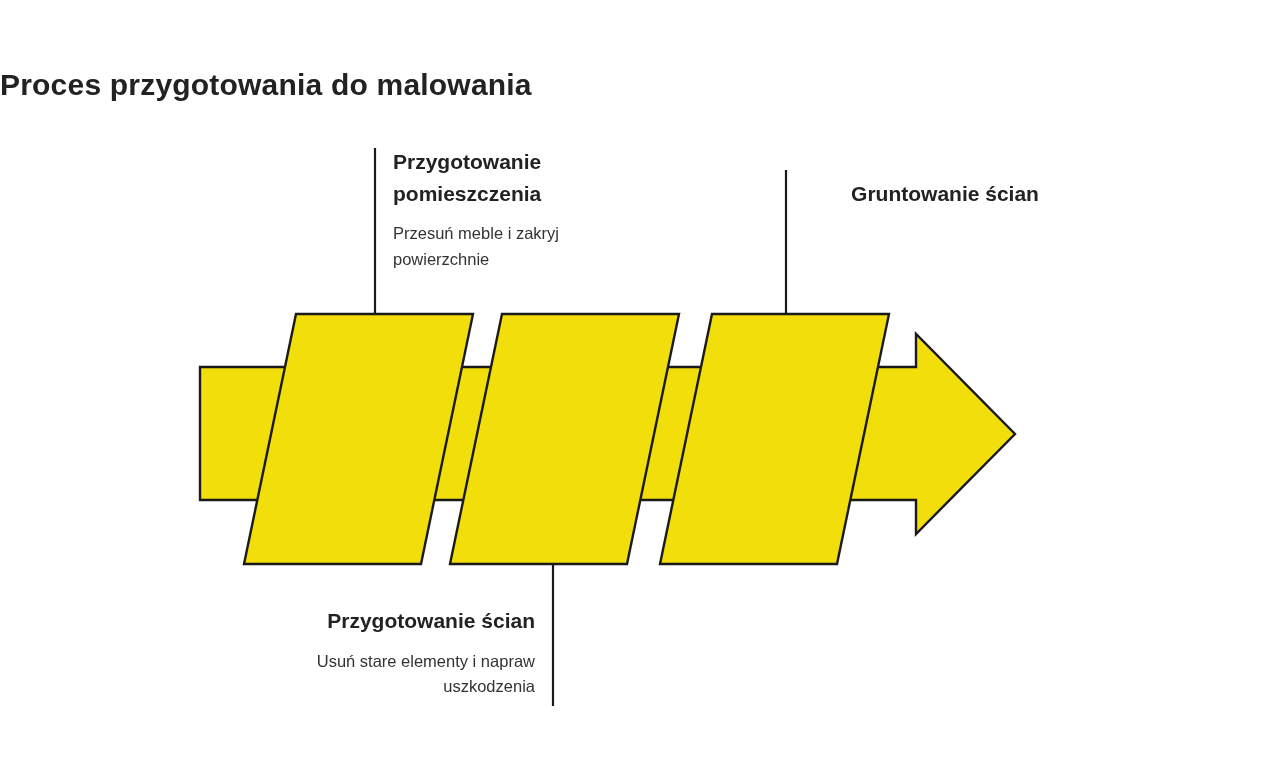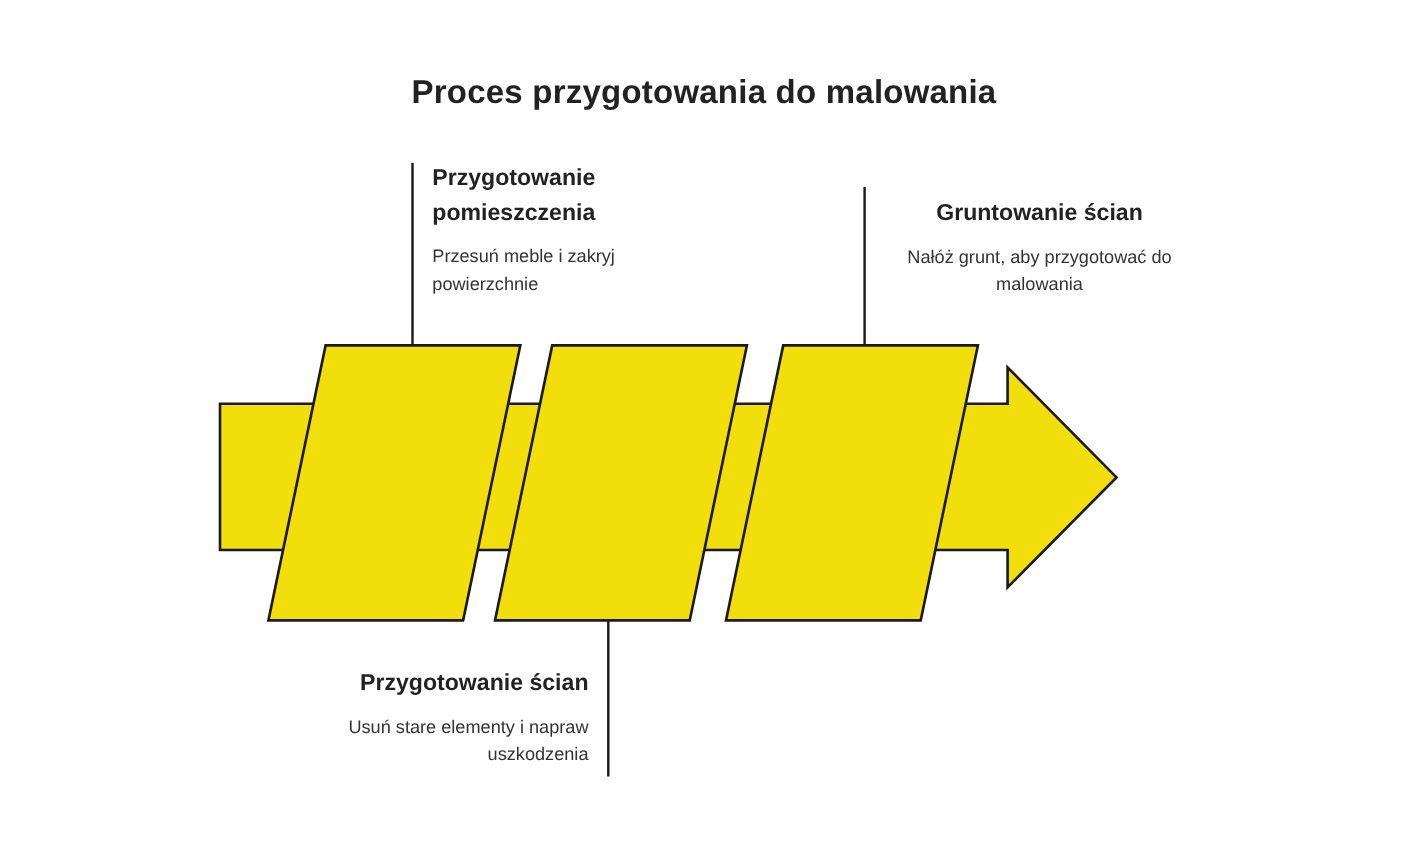--- a/index.html
+++ b/index.html
@@ -17,21 +17,20 @@
   }
   #diagram-root {
     position: absolute;
     inset: 0;
   }
   .title {
     position: absolute;
     left: 0;
     top: 68px;
     width: 1280px;
-    text-align: center;
     font-size: 30px;
     font-weight: bold;
     letter-spacing: 0.2px;
     color: #222222;
   }
   svg.stage {
     position: absolute;
     left: 0;
     top: 0;
     width: 1280px;
@@ -102,16 +101,15 @@
     <div class="c-desc">Usuń stare elementy i napraw uszkodzenia</div>
   </div>
 
   <div class="callout" id="callout-1">
     <div class="c-title">Przygotowanie pomieszczenia</div>
     <div class="c-desc">Przesuń meble i zakryj powierzchnie</div>
   </div>
 
   <div class="callout" id="callout-3">
     <div class="c-title">Gruntowanie ścian</div>
-    <div class="c-desc">Nałóż grunt, aby przygotować do malowania</div>
   </div>
 
 </div>
 
 </body></html>

